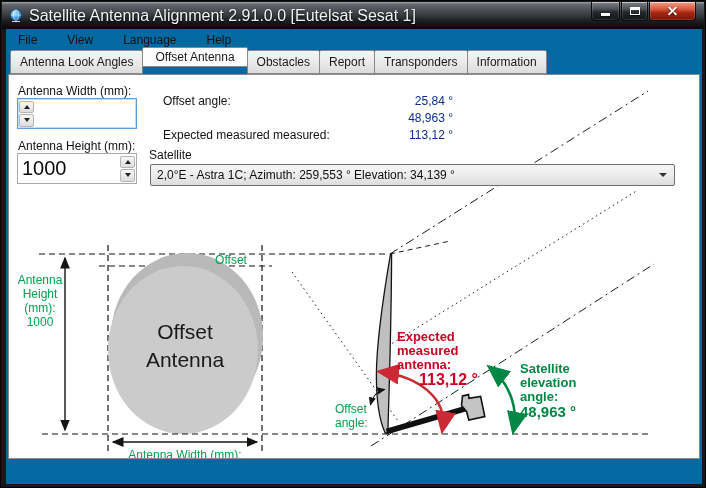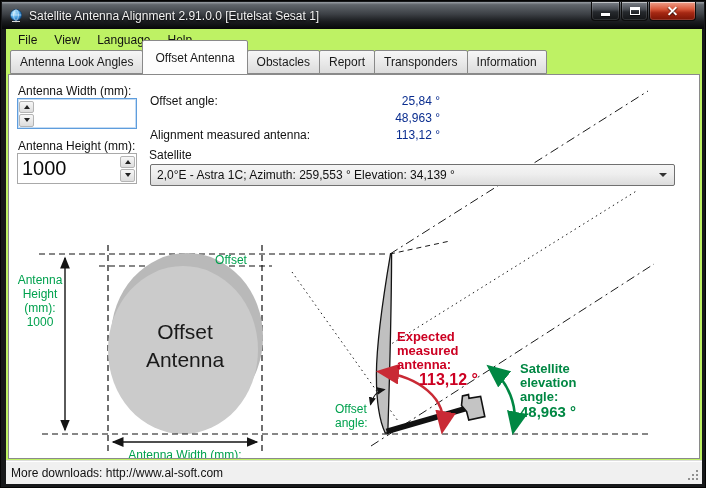--- a/index.html
+++ b/index.html
@@ -4,64 +4,64 @@
 <style>
   * { margin:0; padding:0; box-sizing:border-box; }
   html,body { width:706px; height:488px; font-family:"Liberation Sans", sans-serif; }
   #stage { position:relative; width:706px; height:488px; background:#17181a; border:1px solid #040404; overflow:hidden; }
 
   
   .titlebar { position:absolute; left:1px; top:1px; right:1px; height:27px;
     background:linear-gradient(#9aa0a6, #60656b 10%, #3c4045 45%, #1a1c1f 72%, #060708);
     display:flex; align-items:center; }
   .app-icon { width:16px; height:16px; margin:0 5px 0 6px; flex:0 0 auto; }
-  .title-text { color:#f2f2f2; font-size:12px; text-shadow:0 1px 2px #000; white-space:nowrap; }
+  .title-text { color:#f2f2f2; font-size:16px; text-shadow:0 1px 2px #000; white-space:nowrap; }
   .capbtns { position:absolute; right:8px; top:0; display:flex; }
   .capbtn { height:19px; border:1px solid #0c0c0c; border-top:none; border-radius:0 0 4px 4px;
     background:linear-gradient(#7e838a, #4a4e54 40%, #26292d 55%, #131517);
     box-shadow:inset 0 1px 0 rgba(255,255,255,.45), inset 0 0 0 1px rgba(255,255,255,.12);
     margin-left:1px; display:flex; align-items:center; justify-content:center; cursor:default; }
   .capbtn.min { width:29px; } .capbtn.max { width:27px; } .capbtn.close { width:47px;
     background:linear-gradient(#f0a08b, #d8573a 40%, #a52813 60%, #7c1405);
     box-shadow:inset 0 1px 0 rgba(255,255,255,.5), inset 0 0 0 1px rgba(255,255,255,.15); }
   .glyph-min { width:9px; height:3px; background:#fff; margin-top:7px; box-shadow:0 1px 1px rgba(0,0,0,.6); }
   .glyph-max { width:10px; height:8px; border:1px solid #fff; border-top:3px solid #fff; box-shadow:0 1px 1px rgba(0,0,0,.6); }
   .glyph-x { position:relative; width:11px; height:11px; }
   .glyph-x::before,.glyph-x::after { content:""; position:absolute; left:0; top:4.5px; width:11px; height:2px; background:#fff; box-shadow:0 1px 1px rgba(0,0,0,.5); }
   .glyph-x::before { transform:rotate(45deg);} .glyph-x::after { transform:rotate(-45deg);}
 
   
-  .client { position:absolute; left:5px; top:28px; width:696px; height:455px; background:#bef264; }
+  .client { position:absolute; left:5px; top:28px; width:696px; height:455px; background:#0369a1; }
   .menubar { position:absolute; left:0; top:0; width:100%; height:22px; display:flex; align-items:center; font-size:12px; color:#111; }
-  .menu-item { padding:3px 8px; margin-left:1px; cursor:default; }
+  .menu-item { padding:3px 8px; margin-left:14px; cursor:default; }
   .menu-item:first-child { margin-left:4px; }
 
   .tabs { position:absolute; left:4px; top:22px; height:24px; display:flex; align-items:flex-end; z-index:6; }
   .tab { height:23px; margin-bottom:1px; margin-right:-1px; padding:11px 9px; font-size:12px; color:#1a1a1a;
     border:1px solid #898989; border-radius:2px 2px 0 0;
     background:linear-gradient(#f6f6f6, #eaeaea 50%, #dcdcdc); display:flex; align-items:center; cursor:default; }
-  .tab.active { height:35px; margin-bottom:0; padding:0 12px; background:#fdfdfd; position:relative; z-index:7; }
+  .tab.active { height:20px; margin-bottom:8px; padding:0 12px; background:#fdfdfd; position:relative; z-index:7; }
 
   .page { position:absolute; left:2px; top:45px; width:692px; height:385px; background:#fff; border:1px solid #8a8a8a; z-index:1; }
   .page-svg { position:absolute; left:0; top:0; z-index:1; }
 
   .ctl { position:absolute; z-index:3; }
   .lbl { font-size:12px; color:#121212; white-space:nowrap; }
 
   .spinedit { width:120px; height:31px; background:#fff; border:1px solid #a9a9a9; display:flex; }
   .spinedit.focused { border:1px solid #5e9ddd; box-shadow:inset 0 0 0 1px #c5dcf3; }
   .spinedit .txt { flex:1; font-size:20px; color:#0a0a0a; padding:3px 0 0 4px; overflow:hidden; white-space:nowrap; }
   .spinedit .txt .sel { background:#2f8ff2; color:#fff; }
   .spinner { width:17px; display:flex; flex-direction:column; padding:1px; }
   .spinbtn { flex:1; border:1px solid #b4b4b4; border-radius:2px; background:linear-gradient(#f7f7f7,#ddd);
     display:flex; align-items:center; justify-content:center; margin:0.5px 0; }
   .tri-up { width:0; height:0; border-left:3.5px solid transparent; border-right:3.5px solid transparent; border-bottom:4px solid #222; }
   .tri-dn { width:0; height:0; border-left:3.5px solid transparent; border-right:3.5px solid transparent; border-top:4px solid #222; }
 
-  .inforow { position:absolute; left:141px; width:290px; height:15px; z-index:3; }
+  .inforow { position:absolute; left:154px; width:290px; height:15px; z-index:3; }
   .inforow .lbl { position:absolute; left:0; top:0; }
   .inforow .val { position:absolute; right:0; top:0; font-size:12px; color:#0a2d8f; white-space:nowrap;text-align:right; }
 
   .combo { position:absolute; left:141px; top:89px; width:525px; height:22px; border:1px solid #707070; border-radius:2px;
     background:linear-gradient(#f5f5f5,#eee 45%,#dcdcdc); display:flex; align-items:center; z-index:4; }
   .combo .combo-text { font-size:12px; color:#111; padding-left:6px; white-space:nowrap; overflow:hidden; flex:1; }
   .combo .combo-arrow { width:0; height:0; border-left:4px solid transparent; border-right:4px solid transparent; border-top:4.5px solid #333; margin-right:7px; }
 
   .statusbar { position:absolute; left:0; top:431px; width:696px; height:24px; background:#f0f0f0; border-top:1px solid #dcdcdc; box-shadow:inset 0 1px 0 #fff; }
   .status-text { position:absolute; left:5px; top:5px; font-size:12px; color:#111; }
@@ -217,29 +217,25 @@
       </div>
 
       <div class="inforow" style="top:19px;">
         <span class="lbl">Offset angle:</span>
         <span class="val">25,84 °</span>
       </div>
       <div class="inforow" style="top:36px;">
         <span class="val">48,963 °</span>
       </div>
       <div class="inforow" style="top:53px;">
-        <span class="lbl">Alignment measured antenna:</span>
+        <span class="lbl">Expected measured measured:</span>
         <span class="val">113,12 °</span>
       </div>
 
       <div class="ctl lbl" style="left:140px; top:73px;">Satellite</div>
       <div class="combo">
         <div class="combo-text">2,0°E - Astra 1C;  Azimuth: 259,553 ° Elevation: 34,139 °</div>
         <div class="combo-arrow"></div>
       </div>
     </div>
 
-    <div class="statusbar">
-      <div class="status-text">More downloads: http://www.al-soft.com</div>
-      <div class="grip"></div>
-    </div>
   </div>
 </div>
 
 </body></html>

